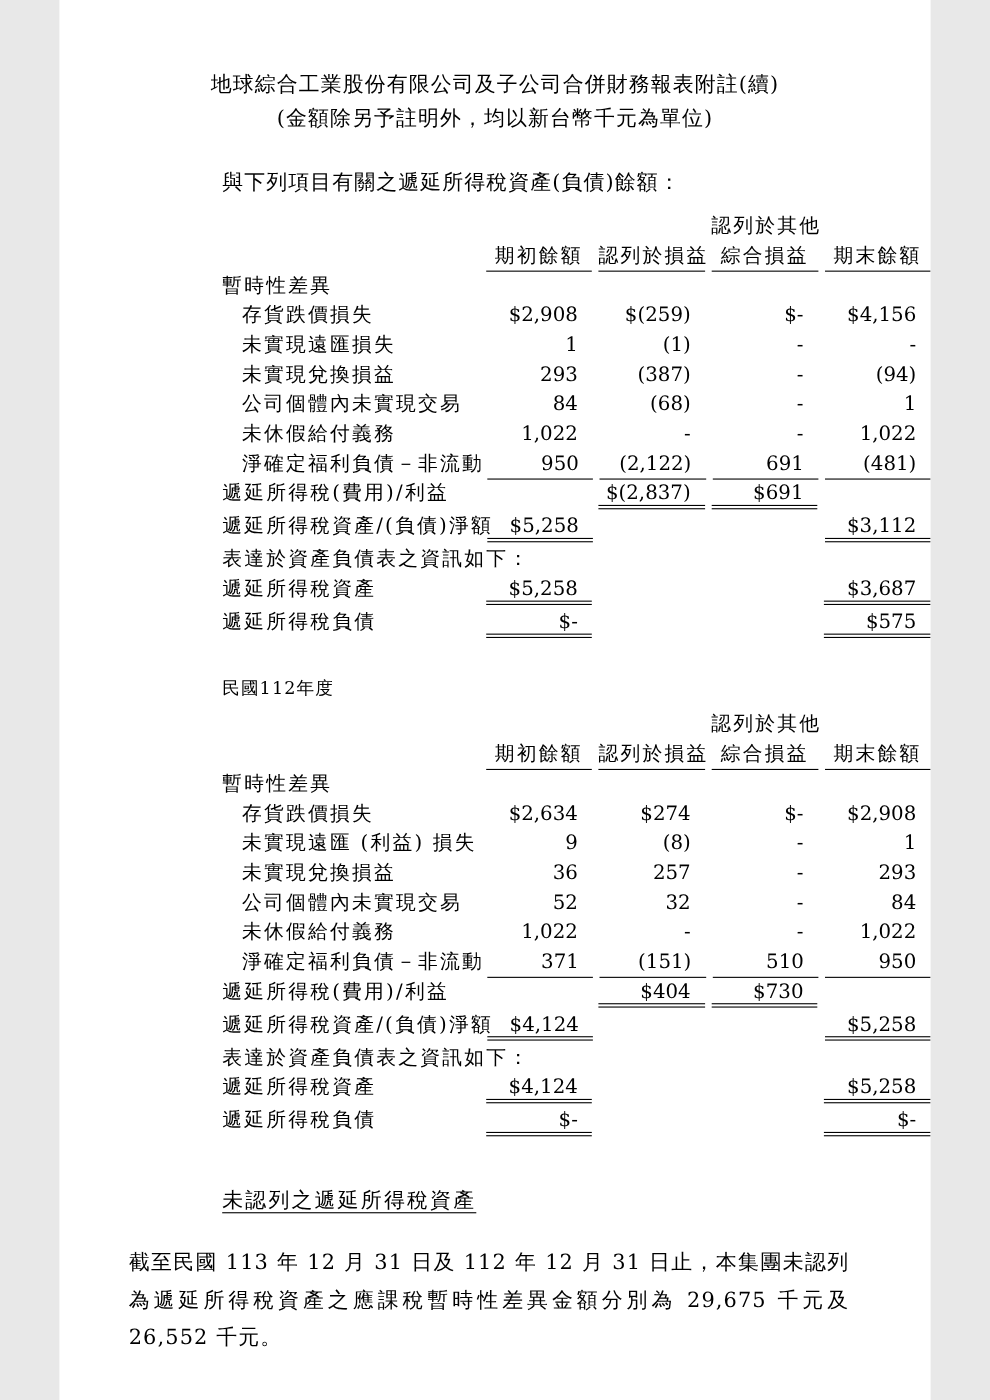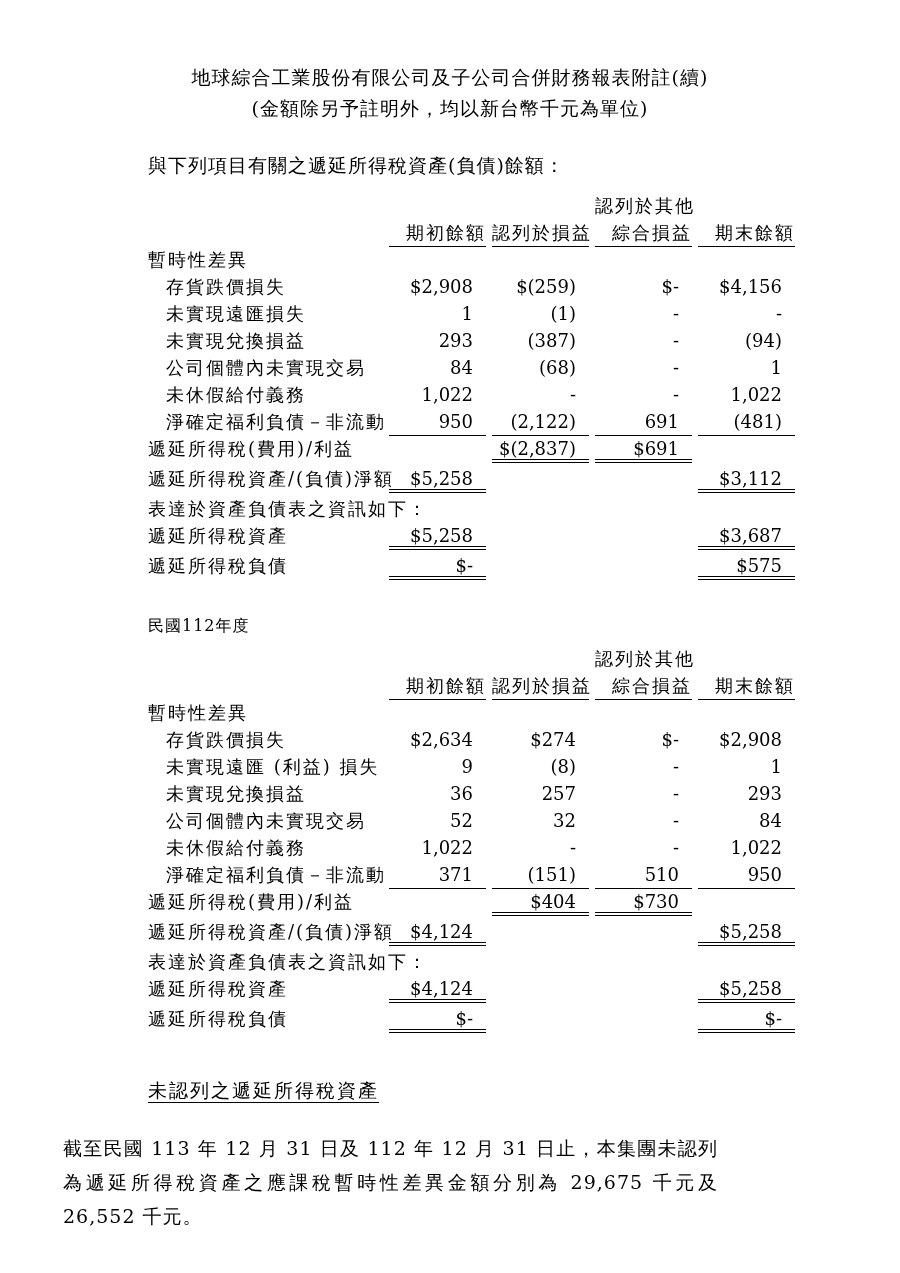--- a/index.html
+++ b/index.html
@@ -1,35 +1,35 @@
 <!DOCTYPE html>
 <html><head>
 <meta charset="utf-8">
 <style>
   html,body { margin:0; padding:0; background:#e8e8e8; }
   .page {
     position:relative;
-    width:900px; height:1273px;
+    width:792px; height:1273px;
     margin:0 auto;
     background:#ffffff;
     color:#000000;
     font-family:"DejaVu Serif","Liberation Serif",serif;
     overflow:hidden;
   }
   .title-block { padding-top:62px; text-align:center; font-size:19px; line-height:31px; letter-spacing:1px; }
   .intro { margin:29px 0 0 148px; font-size:19px; letter-spacing:1px; }
 
   .fin-table { margin-left:148px; font-size:18px; }
   .t1 { margin-top:14px; }
   .t2 { margin-top:9px; }
   .row { display:flex; height:27px; line-height:26px; }
   .cl { width:235px; letter-spacing:2px; white-space:nowrap; }
   .ind { padding-left:18px; box-sizing:border-box; }
   .cn { width:97px; margin-left:6px; text-align:right; padding-right:13px; box-sizing:border-box; white-space:nowrap; }
-  .hd { text-align:right; padding-right:0; letter-spacing:2px; }
+  .hd { text-align:center; padding-right:0; letter-spacing:2px; }
   .u  { border-bottom:1.5px solid #000; }
   .uu { border-bottom:4px double #000; }
   .sp { margin-bottom:3px; }
 
   .year-label { margin:36px 0 0 148px; font-size:16px; letter-spacing:1px; }
   .section-heading {
     margin:42px 0 0 148px; font-size:19px; letter-spacing:2px; display:inline-block;
     text-decoration:underline; text-underline-offset:5px;
   }
   .body-para { margin:27px 0 0 63px; width:655px; font-size:19px; line-height:34px; text-align:justify; letter-spacing:1px; }

